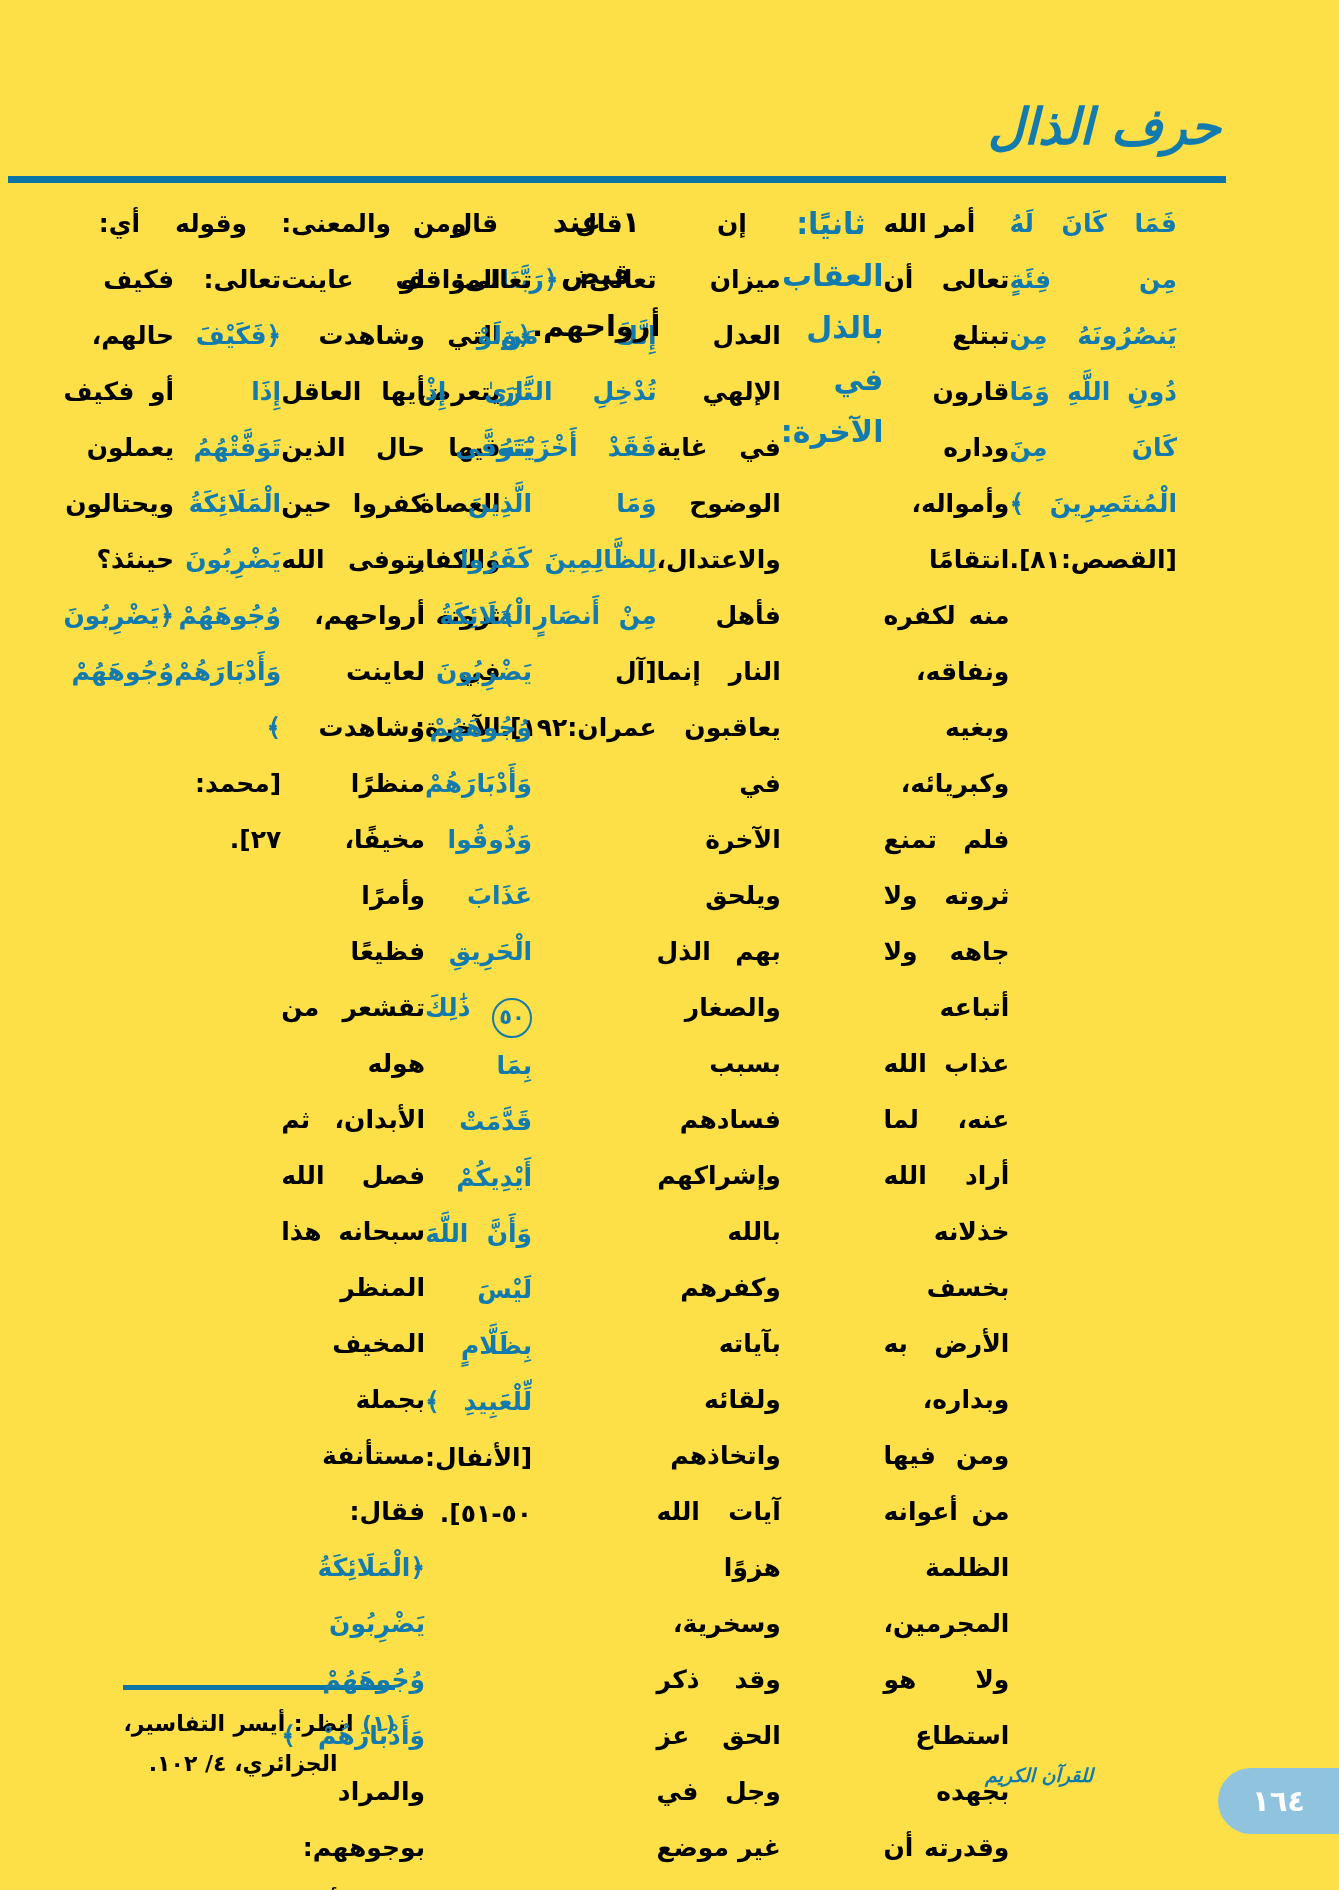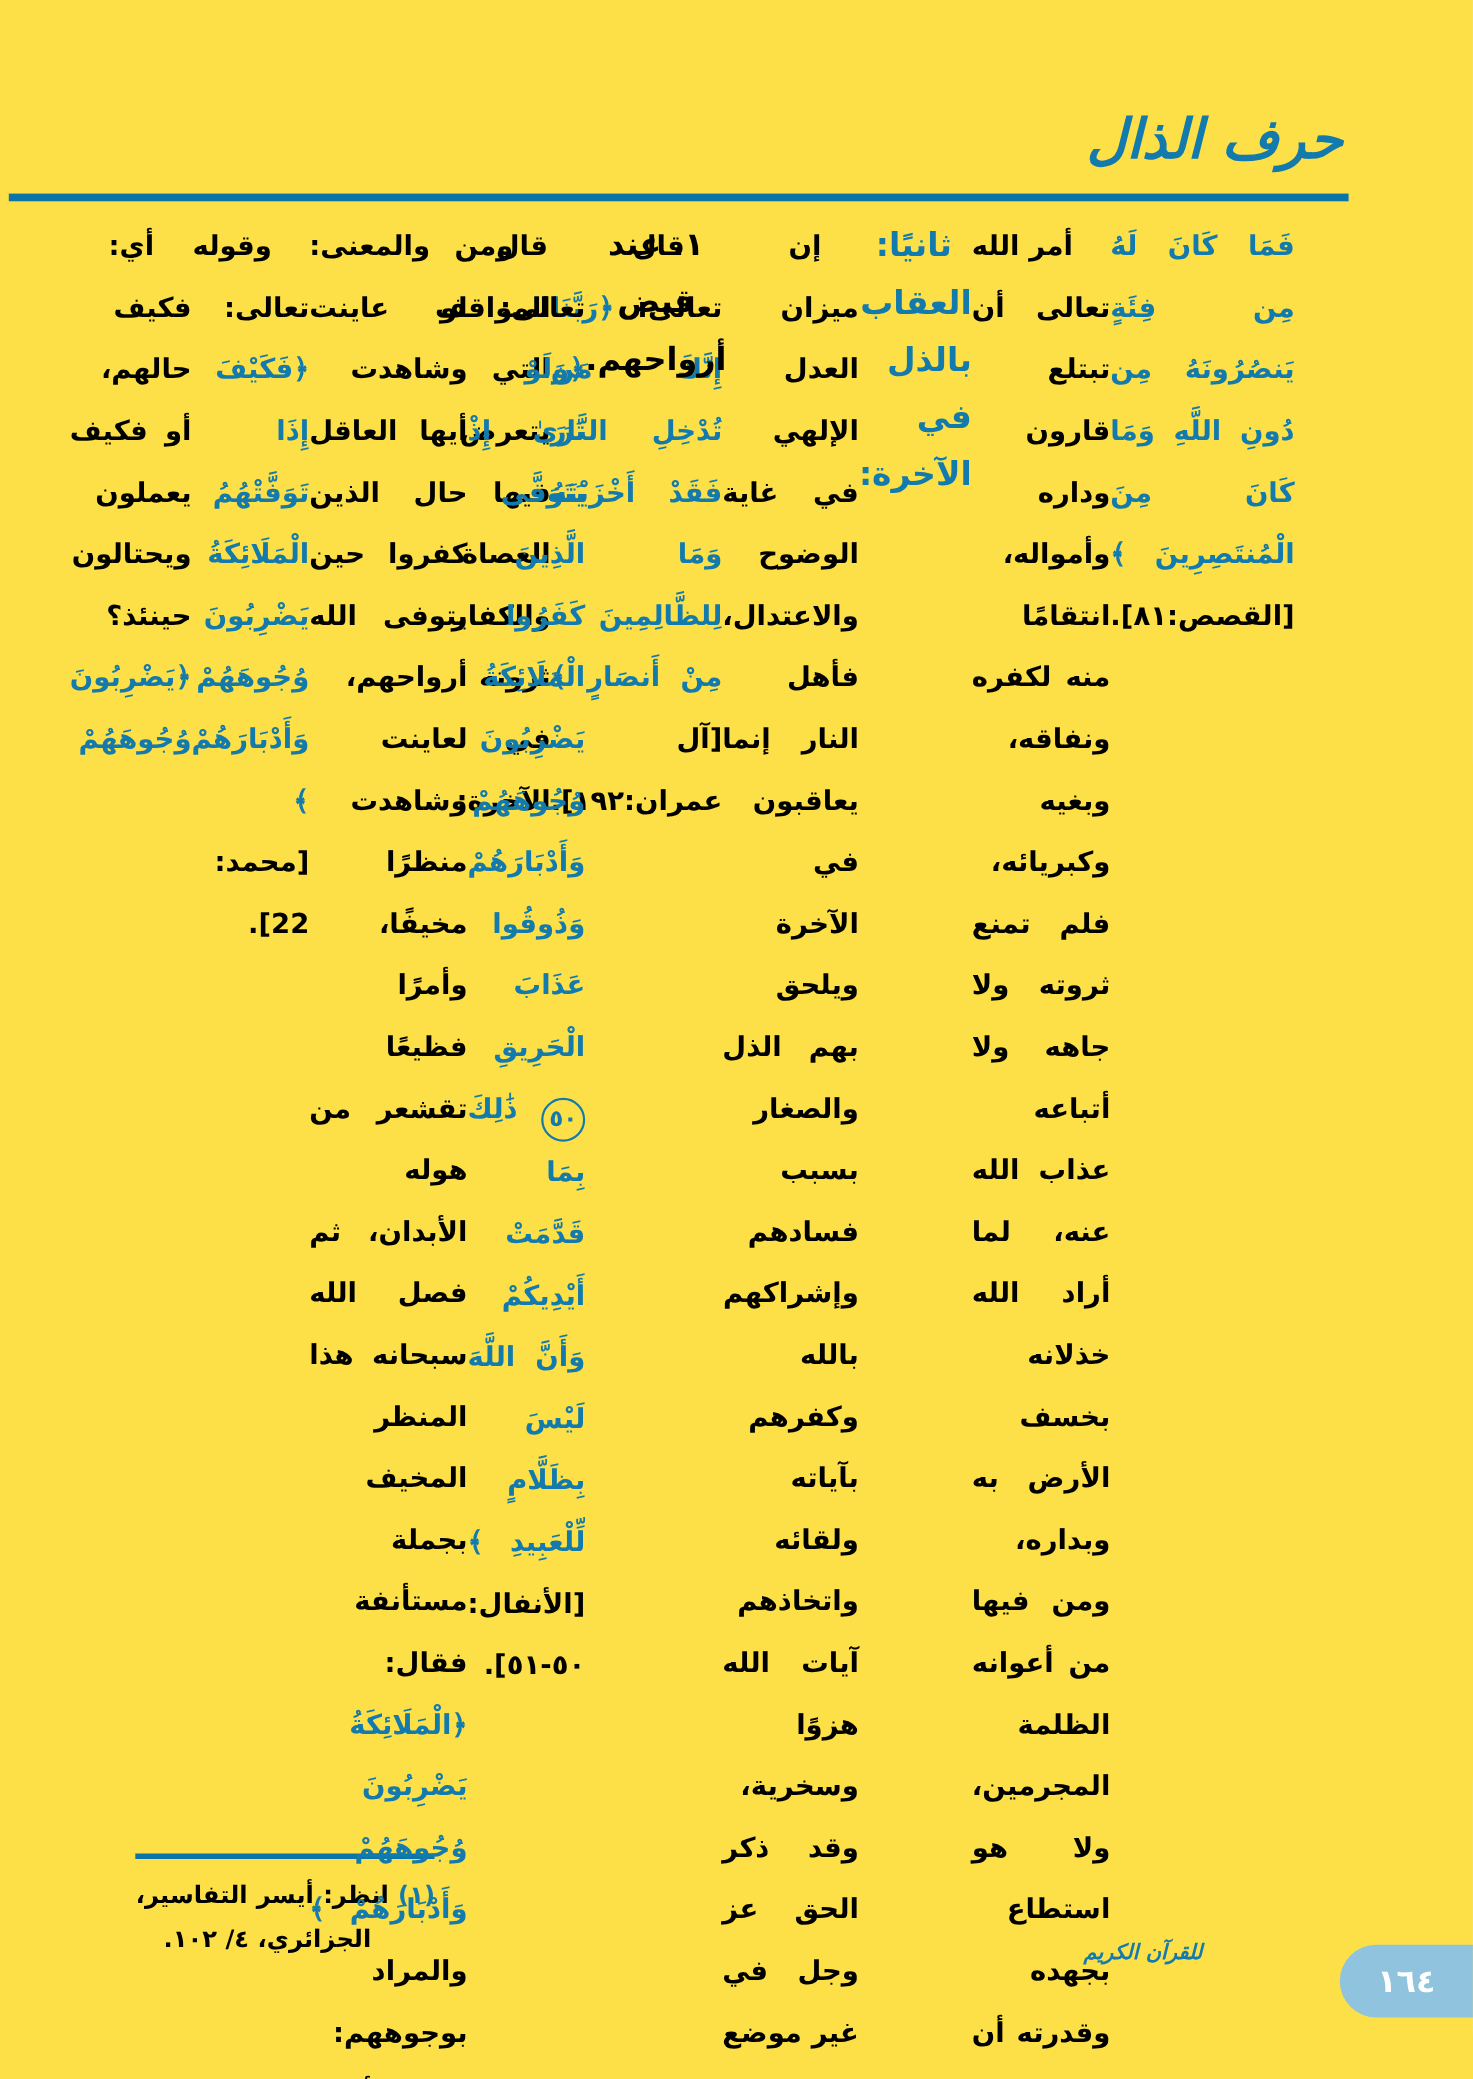--- a/index.html
+++ b/index.html
@@ -156,21 +156,21 @@
       </div>
     </div>
 
     <div class="col">
       <h3 class="black-heading">١. عند قبض أرواحهم.</h3>
 
       <p class="body indent"><span>قال تعالى:</span> <span class="quran">﴿وَلَوْ تَرَىٰ إِذْ يَتَوَفَّى الَّذِينَ كَفَرُوا الْمَلَائِكَةُ يَضْرِبُونَ وُجُوهَهُمْ وَأَدْبَارَهُمْ وَذُوقُوا عَذَابَ الْحَرِيقِ</span> <span class="ayah-circle">٥٠</span> <span class="quran">ذَٰلِكَ بِمَا قَدَّمَتْ أَيْدِيكُمْ وَأَنَّ اللَّهَ لَيْسَ بِظَلَّامٍ لِّلْعَبِيدِ ﴾</span> <span class="ref">[الأنفال: ٥٠-٥١].</span></p>
 
       <p class="body indent"><span>والمعنى: لو عاينت وشاهدت أيها العاقل حال الذين كفروا حين يتوفى الله أرواحهم، لعاينت وشاهدت منظرًا مخيفًا، وأمرًا فظيعًا تقشعر من هوله الأبدان، ثم فصل الله سبحانه هذا المنظر المخيف بجملة مستأنفة فقال:</span> <span class="quran">﴿الْمَلَائِكَةُ يَضْرِبُونَ وُجُوهَهُمْ وَأَدْبَارَهُمْ ﴾</span> <span>والمراد بوجوههم: ما أقبل منهم، وبأدبارهم: ما أدبر وهو كل الظهر، وخص سبحانه الضرب للوجوه والأدبار بالذكر، لأن الوجوه أكرم الأعضاء، ولأن الأدبار هي الأماكن التي يكره الناس التحدث عنها فضلًا عن الضرب عليها، أو لأن الخزي والنكال في ضربهما أشد وأعظم</span><span class="fnmark">(٢)</span><span>.</span></p>
 
-      <p class="body indent"><span>وقوله تعالى:</span> <span class="quran">﴿فَكَيْفَ إِذَا تَوَفَّتْهُمُ الْمَلَائِكَةُ يَضْرِبُونَ وُجُوهَهُمْ وَأَدْبَارَهُمْ ﴾</span> <span class="ref">[محمد: 22].</span></p>
+      <p class="body indent"><span>وقوله تعالى:</span> <span class="quran">﴿فَكَيْفَ إِذَا تَوَفَّتْهُمُ الْمَلَائِكَةُ يَضْرِبُونَ وُجُوهَهُمْ وَأَدْبَارَهُمْ ﴾</span> <span class="ref">[محمد: ٢٧].</span></p>
 
       <p class="body indent"><span>أي: فكيف حالهم، أو فكيف يعملون ويحتالون حينئذ؟</span> <span class="quran">﴿يَضْرِبُونَ وُجُوهَهُمْ</span></p>
 
     </div>
   </div>
 
   <div class="logo">
     <div class="logo-line2">للقرآن الكريم</div>
   </div>
   <div class="page-badge">١٦٤</div>

